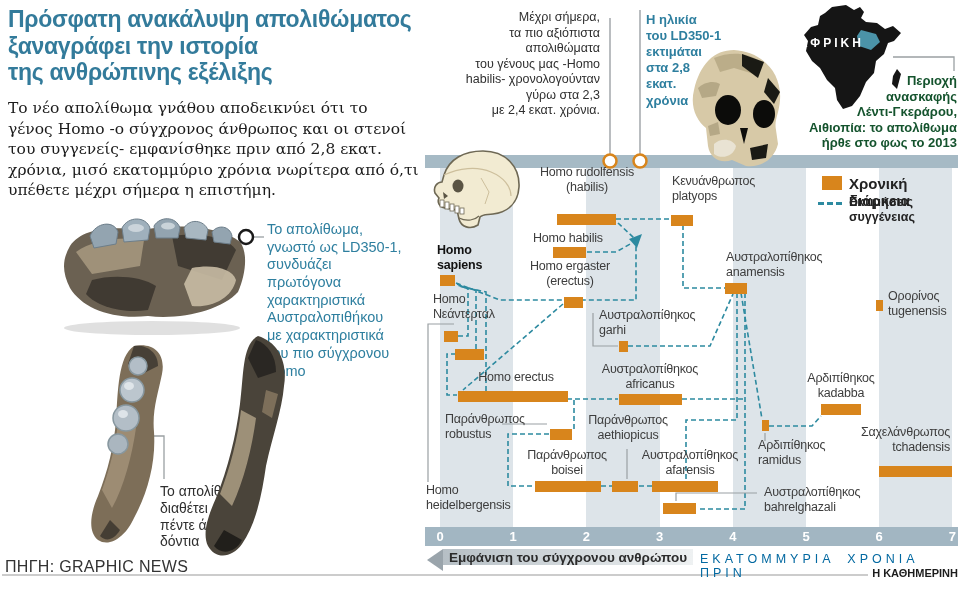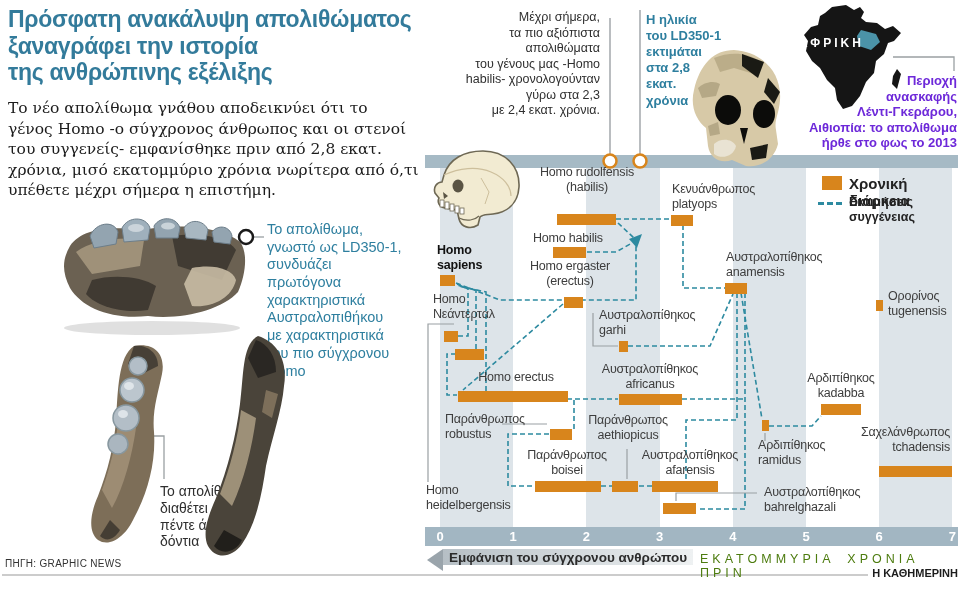--- a/index.html
+++ b/index.html
@@ -6,25 +6,25 @@
   .canvas{position:relative;width:960px;height:600px;background:#fff;overflow:hidden;
           font-family:"Liberation Sans","DejaVu Sans",sans-serif;}
   .abs{position:absolute;}
   .pre{white-space:pre-line;}
   
   .main-title{left:8px;top:6px;width:420px;font-size:23px;line-height:1.16;font-weight:700;color:#337b9b;letter-spacing:-0.3px;}
   .intro{left:8px;top:98px;width:425px;font-family:"DejaVu Serif","Liberation Serif",serif;
          font-size:15.5px;line-height:1.33;color:#1c1c1c;}
   .fossil-note{left:267px;top:221px;width:165px;font-size:14.5px;line-height:1.22;font-weight:400;color:#2e7f9f;}
   .teeth-note{left:160px;top:483px;width:120px;font-size:14px;line-height:1.2;color:#2f2f2f;}
-  .source{left:5px;top:558px;font-size:10px;color:#333;letter-spacing:.3px;}
+  .source{left:5px;top:558px;font-size:16px;color:#333;letter-spacing:.3px;}
   
   .dating-note{left:448px;top:10px;width:152px;text-align:right;font-size:12.5px;line-height:1.24;color:#2f2f2f;}
   .age-note{left:646px;top:12px;width:90px;font-size:13px;line-height:1.24;font-weight:700;color:#2e7f9f;}
-  .map-caption{left:800px;top:73px;width:157px;text-align:right;font-size:13px;line-height:1.2;font-weight:700;color:#6d28d9;}
+  .map-caption{left:800px;top:73px;width:157px;text-align:right;font-size:13px;line-height:1.2;font-weight:700;color:#14532d;}
   .africa-label{left:799px;top:36px;font-size:12px;font-weight:700;color:#fff;letter-spacing:3px;}
   
   .strip{left:425px;width:533px;background:#a6bac5;z-index:1;}
   .strip.header{top:155px;height:13px;}
   .strip.axis{top:527px;height:19px;background:#a2b6c2;}
   .stripe{top:168px;height:359px;background:#dde4e9;z-index:0;}
   .tick{top:529px;transform:translateX(-50%);color:#fff;font-weight:700;font-size:13px;z-index:2;}
   .bar{background:#d8851c;height:11px;z-index:3;}
   .species-label{font-size:12.5px;line-height:1.16;color:#3d3d3d;z-index:3;letter-spacing:-0.2px;}
   .species-label.bold{font-weight:700;color:#111;}
@@ -33,21 +33,21 @@
   
   .legend-swatch{left:822px;top:176px;width:20px;height:14px;background:#d8851c;z-index:3;}
   .legend-duration{left:849px;top:175px;font-size:15px;font-weight:700;color:#222;z-index:3;}
   .legend-dash{left:818px;top:202px;width:24px;border-top:3px dashed #2d8aa0;z-index:3;}
   .legend-kinship{left:849px;top:195px;font-size:12.5px;font-weight:700;color:#222;line-height:1.2;z-index:3;}
   
   .arrow-box{left:443px;top:549px;width:250px;height:16px;background:linear-gradient(90deg,#b6bfc5,#eef1f2);
              display:flex;align-items:center;justify-content:center;font-size:13.5px;font-weight:700;color:#2b2b2b;z-index:2;}
   .arrow-tip{left:427px;top:549px;width:0;height:0;border-top:11.5px solid transparent;border-bottom:11.5px solid transparent;
              border-right:16px solid #9aa4ab;z-index:2;}
-  .axis-caption{left:700px;top:552px;font-size:12.5px;color:#4d7c0f;letter-spacing:4px;word-spacing:6px;z-index:2;}
+  .axis-caption{left:700px;top:552px;font-size:12.5px;color:#0369a1;letter-spacing:4px;word-spacing:6px;z-index:2;}
   .bottom-rule{left:2px;top:574px;width:866px;height:2px;background:#ccc;}
   .brand{right:2px;top:567px;font-size:11px;font-weight:700;color:#1c1c1c;}
   svg{display:block;}
   #overlay{position:absolute;left:0;top:0;z-index:2;pointer-events:none;}
   .illus{z-index:4;}
 </style>
 </head>
 <body>
 
 <div class="canvas">
@@ -140,21 +140,21 @@
       <div class="abs bar" style="left: 553.46px; width: 32.94px; top: 247px;"></div>
       <div class="abs species-label left" style="left: 533px; top: 231px;">
         <div>Homo habilis</div>
       </div>
       <div class="abs bar" style="left: 557.12px; width: 58.56px; top: 214px;"></div>
       <div class="abs species-label center" style="left: 587px; top: 165px;">
         <div>Homo rudolfensis</div>
         <div>(habilis)</div>
       </div>
       <div class="abs bar" style="left: 670.58px; width: 21.96px; top: 215px;"></div>
-      <div class="abs species-label left" style="left: 672px; top: 182px;">
+      <div class="abs species-label left" style="left: 672px; top: 174px;">
         <div>Κενυάνθρωπος</div>
         <div>platyops</div>
       </div>
       <div class="abs bar" style="left: 725.48px; width: 21.96px; top: 283px;"></div>
       <div class="abs species-label left" style="left: 726px; top: 250px;">
         <div>Αυστραλοπίθηκος</div>
         <div>anamensis</div>
       </div>
       <div class="abs bar" style="left: 619.34px; width: 8.784px; top: 341px;"></div>
       <div class="abs species-label left" style="left: 599px; top: 308px;">

